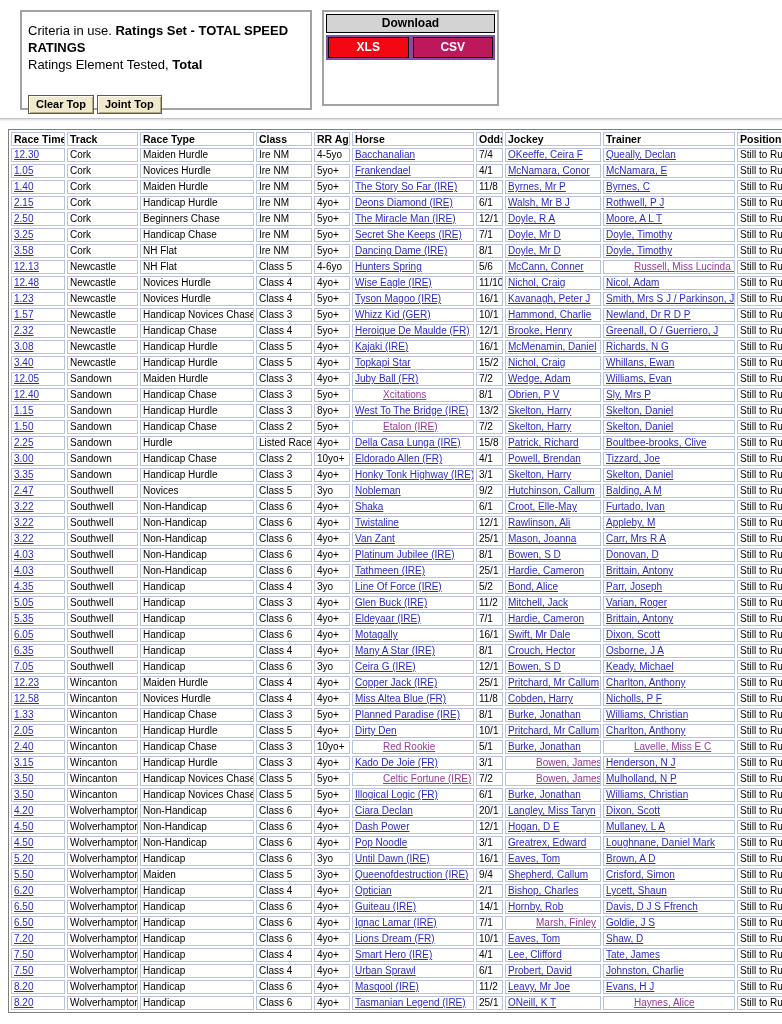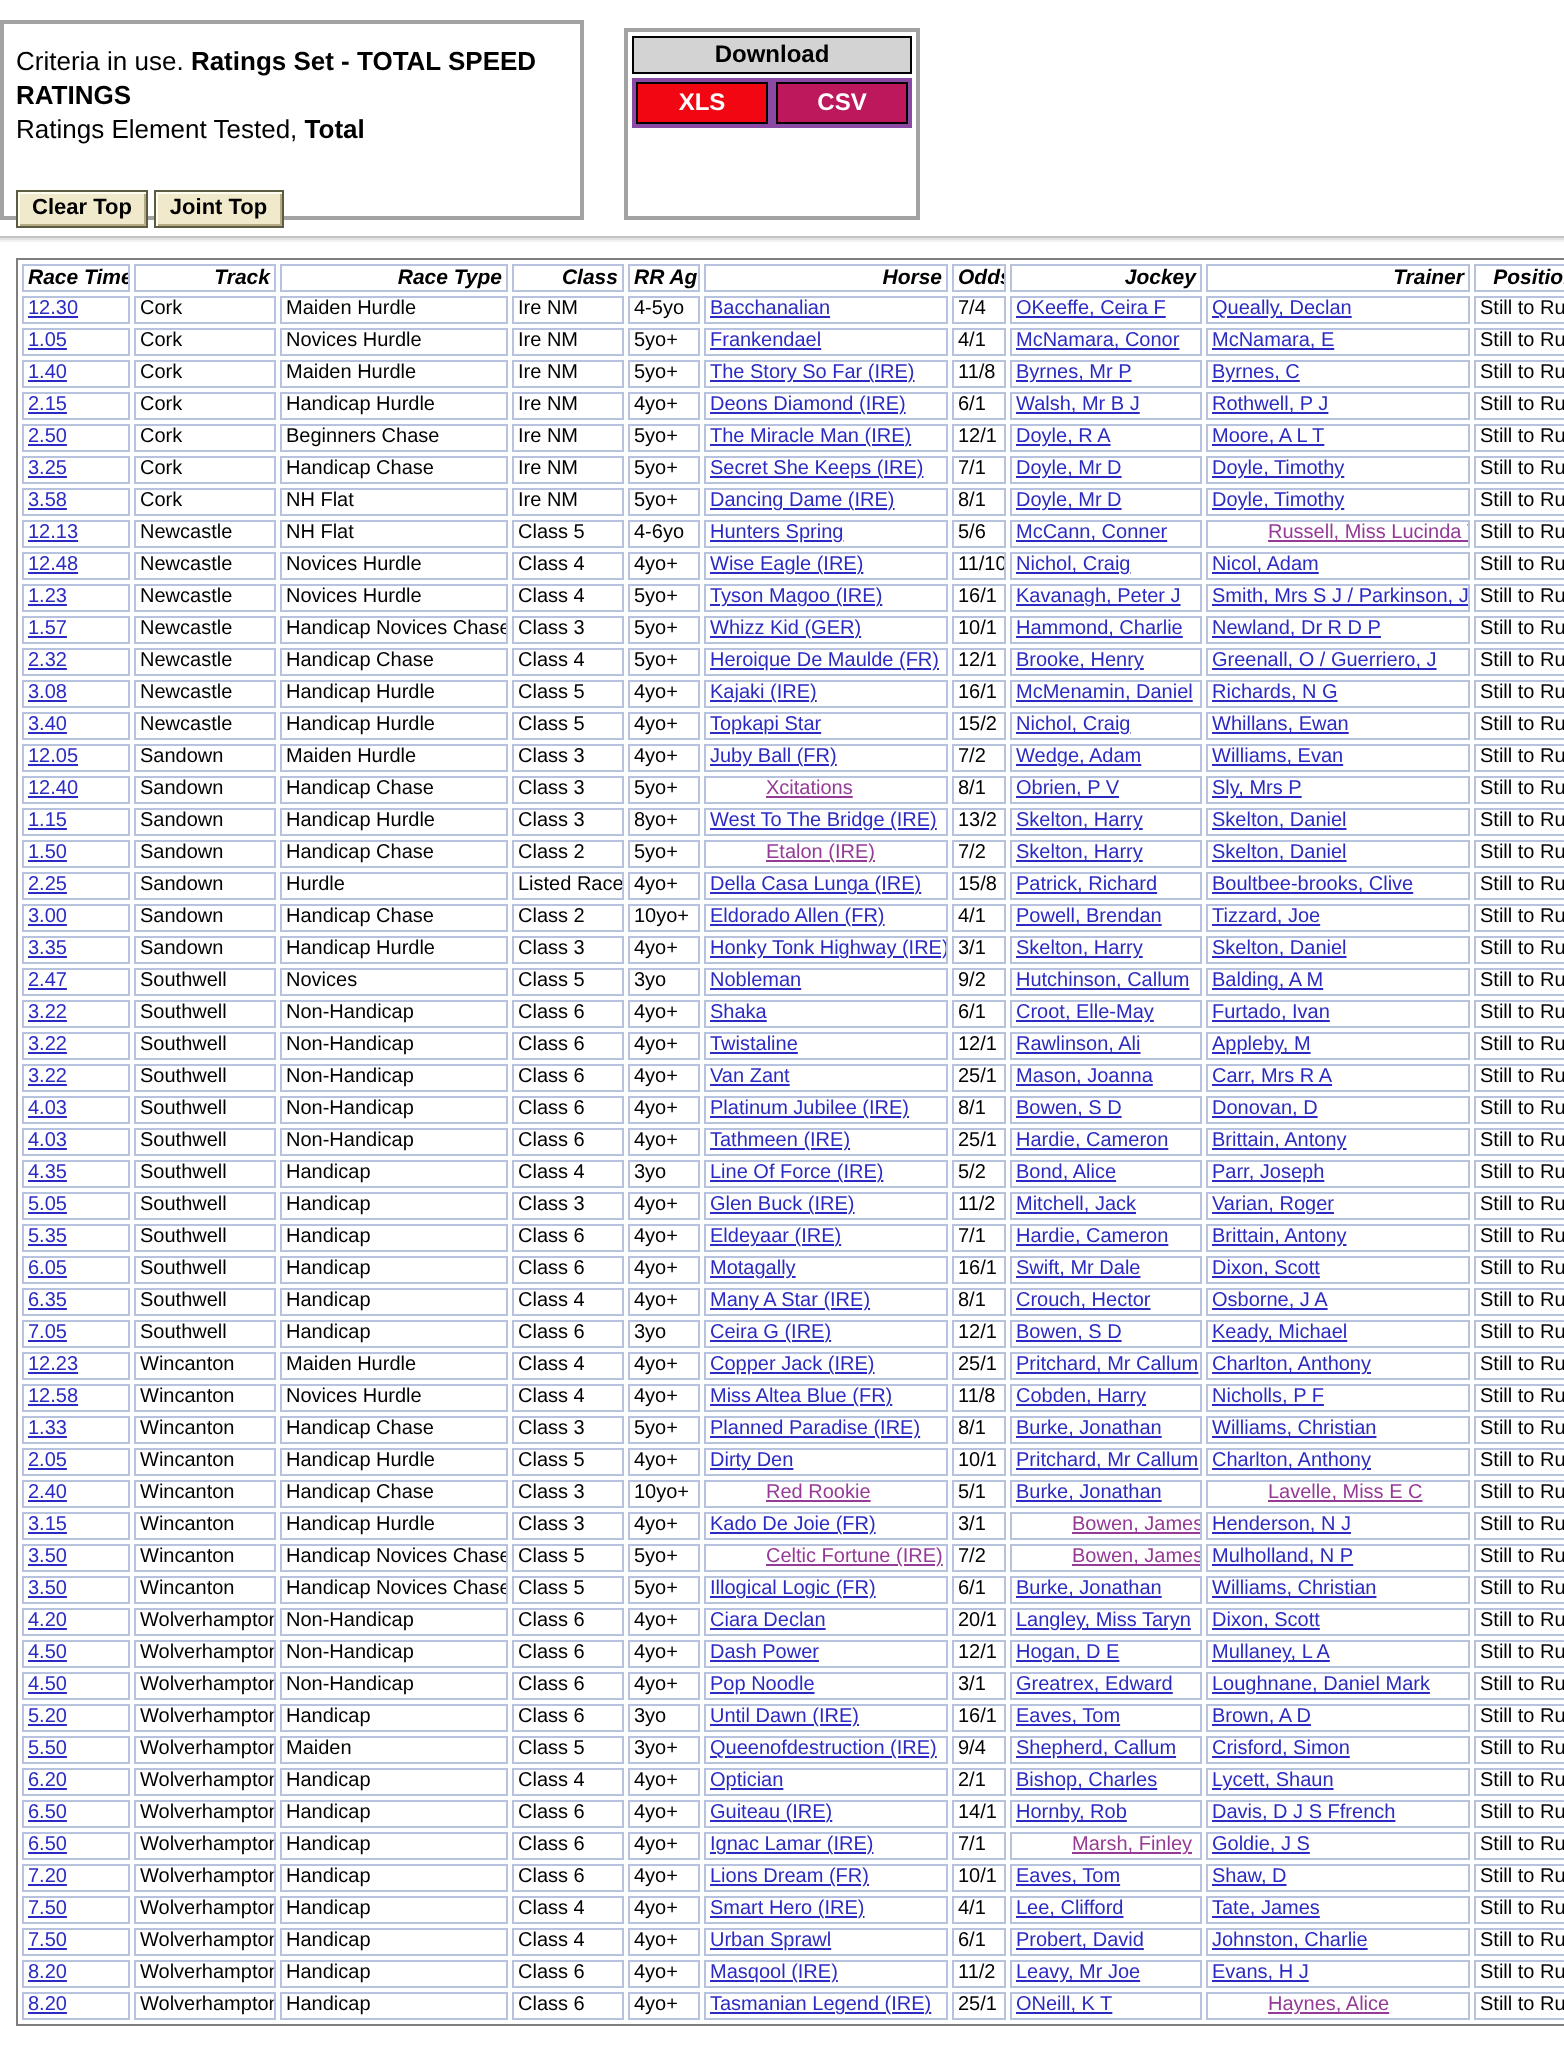--- a/index.html
+++ b/index.html
@@ -1,38 +1,38 @@
 <!DOCTYPE html>
 <html><head>
 <meta charset="utf-8">
 <style>
   * { box-sizing: border-box; }
   html, body { margin: 0; padding: 0; background: #fff; }
   body { font-family: "Liberation Sans", sans-serif; color: #000; width: 782px; }
 
   
-  .top-section { display: flex; align-items: flex-end; gap: 20px; padding: 10px 0 0 0; }
+  .top-section { display: flex; align-items: flex-start; gap: 10px; padding: 10px 0 0 20px; }
   .criteria-box {
     width: 292px; height: 100px; border: 2px solid #a2a2a2;
     background: #fff; padding: 4px 6px; position: relative;
   }
   .criteria-text { font-size: 13px; line-height: 17px; margin-top: 6px; }
   .criteria-text b { font-weight: bold; }
   .btn {
     font-family: "Liberation Sans", sans-serif;
     font-size: 11px; font-weight: bold; color: #000;
     background: #f0e9cb; border: 1px solid #5c5c42;
     box-shadow: inset 1px 1px 0 #fffdf0, inset -1px -1px 0 #b5ac85;
     padding: 2px 7px 3px 7px; cursor: pointer;
   }
   .btn-row1 { margin-top: 9px; }
   .btn-row2 { margin-top: 22px; display: flex; gap: 3px; }
 
   .download-box {
-    width: 148px; height: 96px; border: 2px solid #a2a2a2;
+    width: 177px; height: 96px; border: 2px solid #a2a2a2;
     background: #fff; padding: 2px;
   }
   .download-header {
     background: #d3d3d3; border: 1px solid #000; text-align: center;
     font-size: 12px; font-weight: bold; padding: 1px 0 2px 0;
   }
   .download-buttons { display: flex; margin-top: 2px; }
   .dl-wrap { display: block; width: 50%; border: 2px solid #8a49a2; text-decoration: none; }
   .dl-inner {
     border: 1px solid #000000; color: #fff; font-size: 12px; font-weight: bold;
@@ -52,21 +52,21 @@
     table-layout: fixed; width: 766px;
     border-collapse: separate; border-spacing: 2px;
     border: 1px solid #7e7e7e; background: #fff;
   }
   table.ratings th, table.ratings td {
     border: 1px solid #b7c3de; background: #fff;
     font-size: 10px; line-height: 12px; height: 14px;
     padding: 0 2px; white-space: nowrap; overflow: hidden;
     text-align: left; vertical-align: middle;
   }
-  table.ratings th { font-weight: bold; text-align: right; font-size: 10.5px; font-style: italic; }
+  table.ratings th { font-weight: bold; text-align: left; font-size: 10.5px; }
   a.lnk { color: #2b2bc3; text-decoration: underline; cursor: pointer; }
   a.lnk.visited { color: #953a96; margin-left: 28px; }
 </style>
 </head>
 <body>
 
 <div class="top-section">
   <div class="criteria-box">
     <div class="criteria-text">
       <span>Criteria in use.</span>

